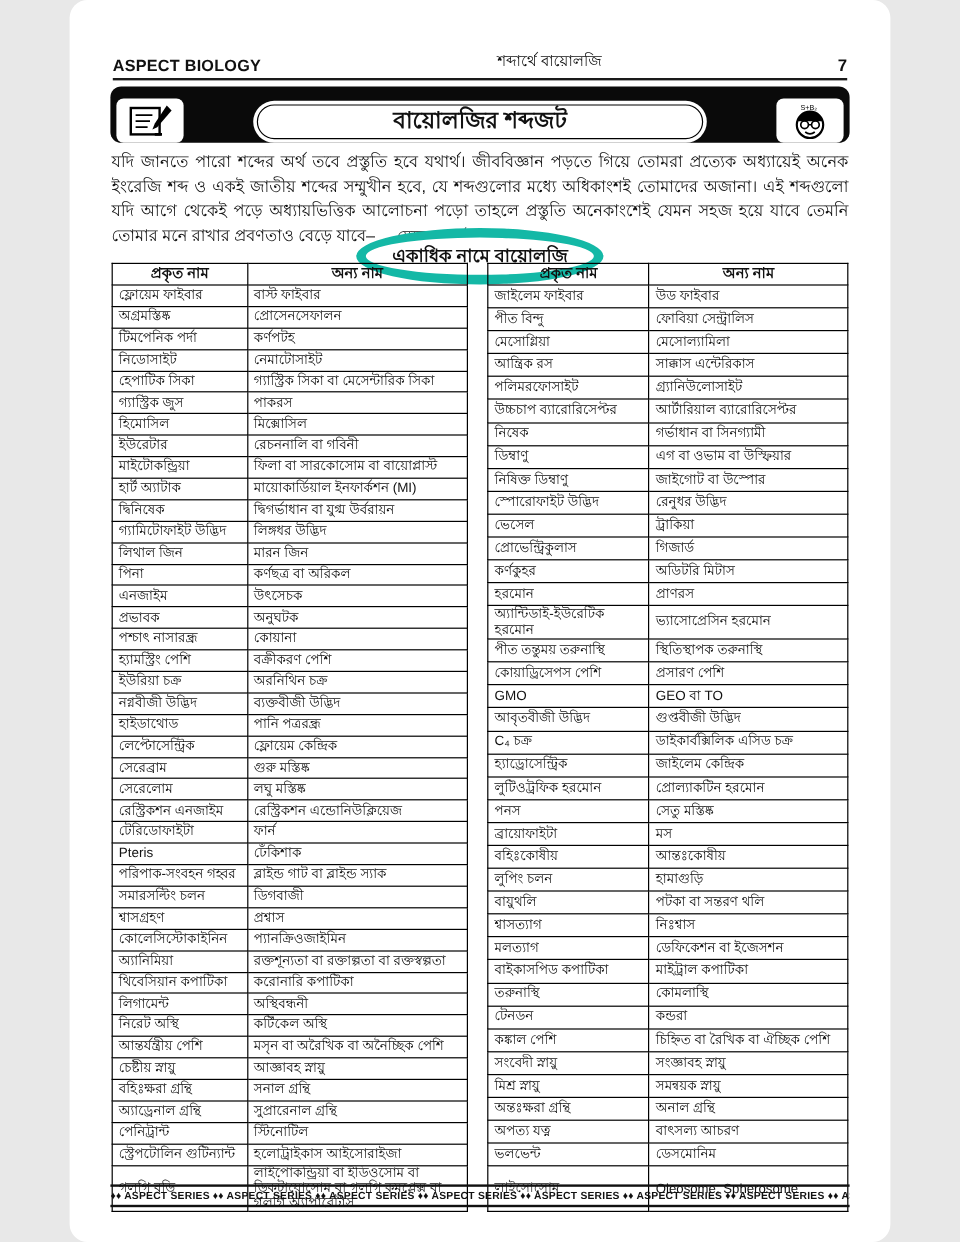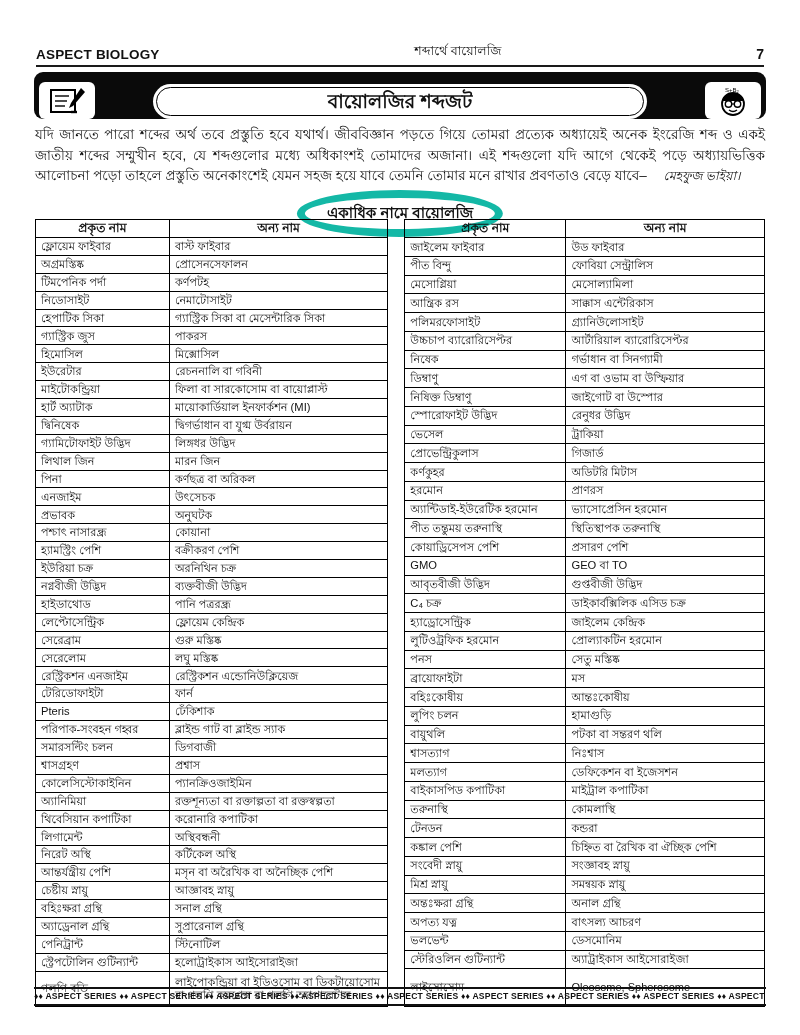--- a/index.html
+++ b/index.html
@@ -1,17 +1,17 @@
 <!DOCTYPE html>
 <html><head>
 <meta charset="utf-8">
 <style>
   html,body{margin:0;padding:0;background:#e8e8e8;}
-  .page{position:relative;width:800px;height:1035px;margin:0 auto;background:#ffffff;
-        font-family:"Liberation Sans",sans-serif;color:#111;overflow:hidden;}
+  .page{position:relative;width:684px;height:1035px;margin:0 auto;background:#ffffff;
+        font-family:"Liberation Sans",sans-serif;color:#111;overflow:hidden;border-radius:15px;}
 
   
   .hdr{position:absolute;top:42px;left:36px;right:36px;display:flex;align-items:flex-end;
        justify-content:space-between;border-bottom:2px solid #1a1a1a;padding-bottom:3px;}
   .hdr .book{font-weight:bold;font-size:13.5px;letter-spacing:.2px;}
   .hdr .chap{font-size:12.5px;}
   .hdr .pno{font-weight:bold;font-size:14px;}
 
   
   .banner{position:absolute;top:72px;left:34px;right:34px;height:47px;background:#0a0a0a;
@@ -435,24 +435,20 @@
           </tr>
           <tr>
             <td>অপত্য যত্ন</td>
             <td>বাৎসল্য আচরণ</td>
           </tr>
           <tr>
             <td>ভলভেন্ট</td>
             <td>ডেসমোনিম</td>
           </tr>
           <tr>
-            <td>স্টেরিওলিন গুটিন্যান্ট</td>
-            <td>অ্যাট্রাইকাস আইসোরাইজা</td>
-          </tr>
-          <tr>
             <td>লাইসোসোম</td>
             <td>Oleosome, Spherosome</td>
           </tr>
         </tbody>
     </table>
   </div>
 
   <div class="ftr">♦♦ ASPECT SERIES ♦♦ ASPECT SERIES ♦♦ ASPECT SERIES ♦♦ ASPECT SERIES ♦♦ ASPECT SERIES ♦♦ ASPECT SERIES ♦♦ ASPECT SERIES ♦♦ ASPECT SERIES ♦♦ ASPECT SERIES ♦♦</div>
 
 </div>

